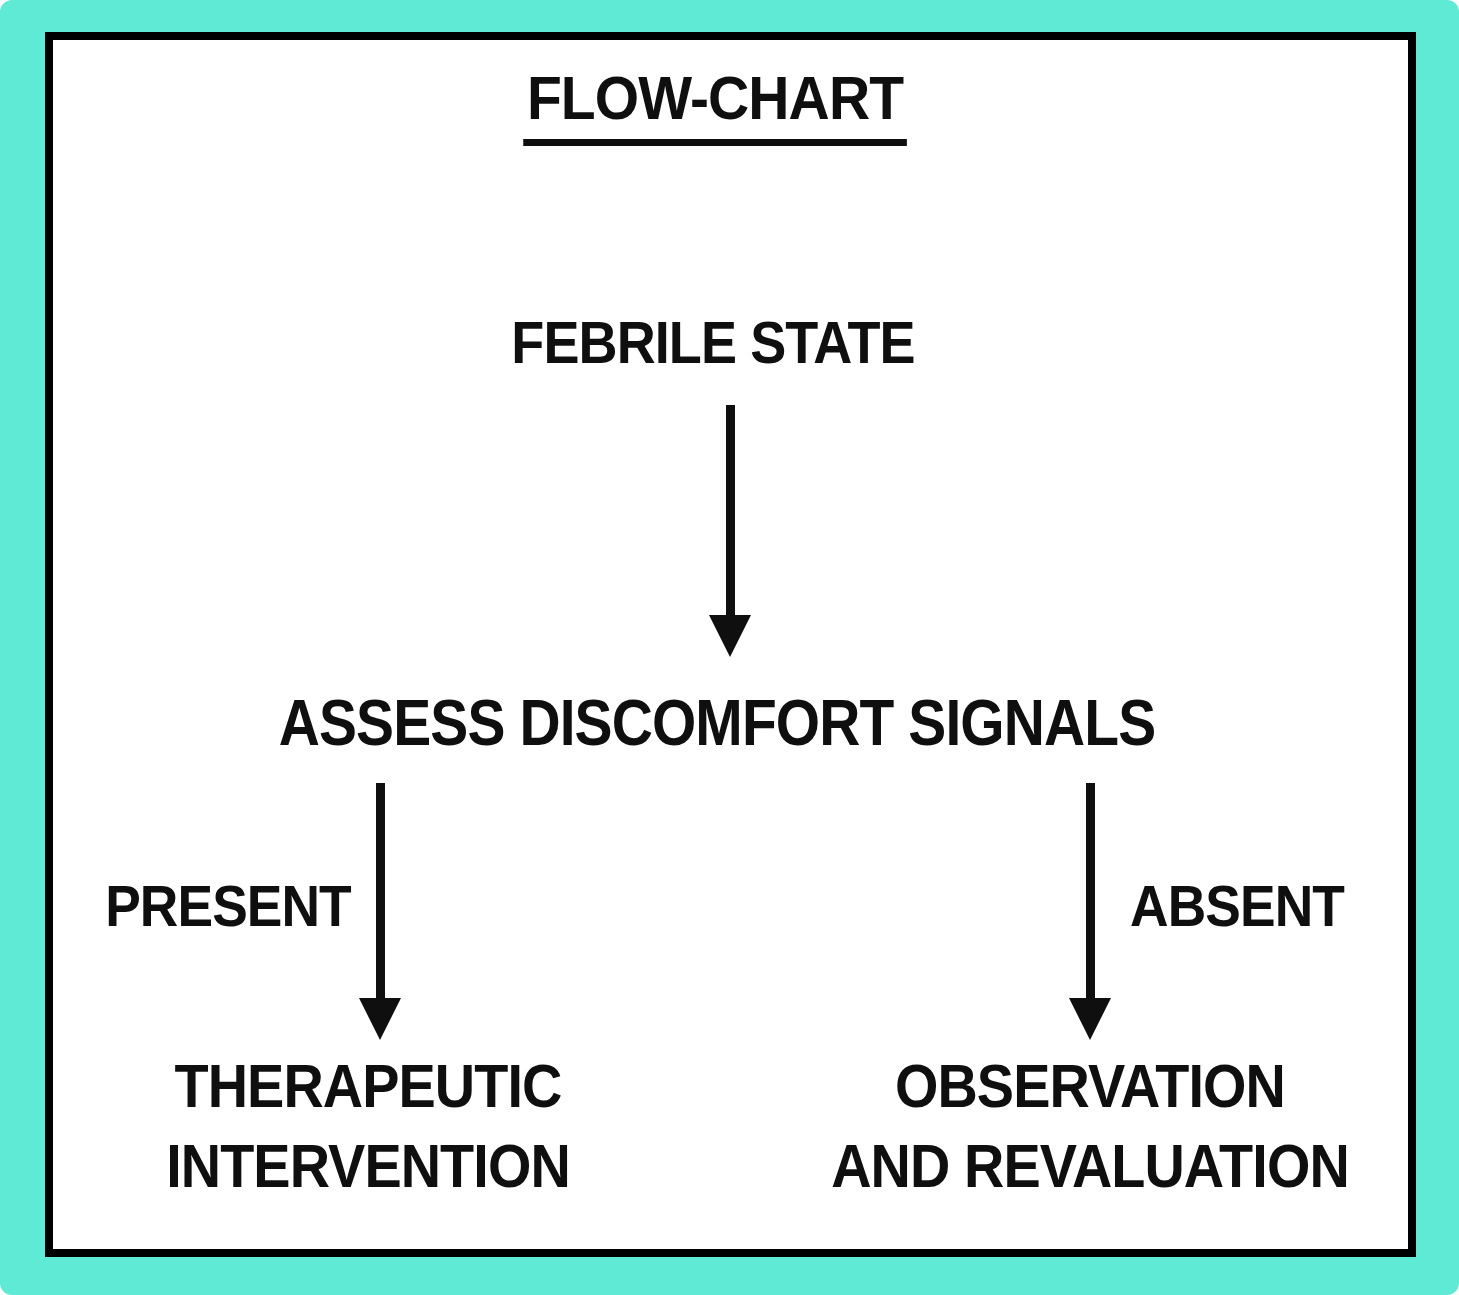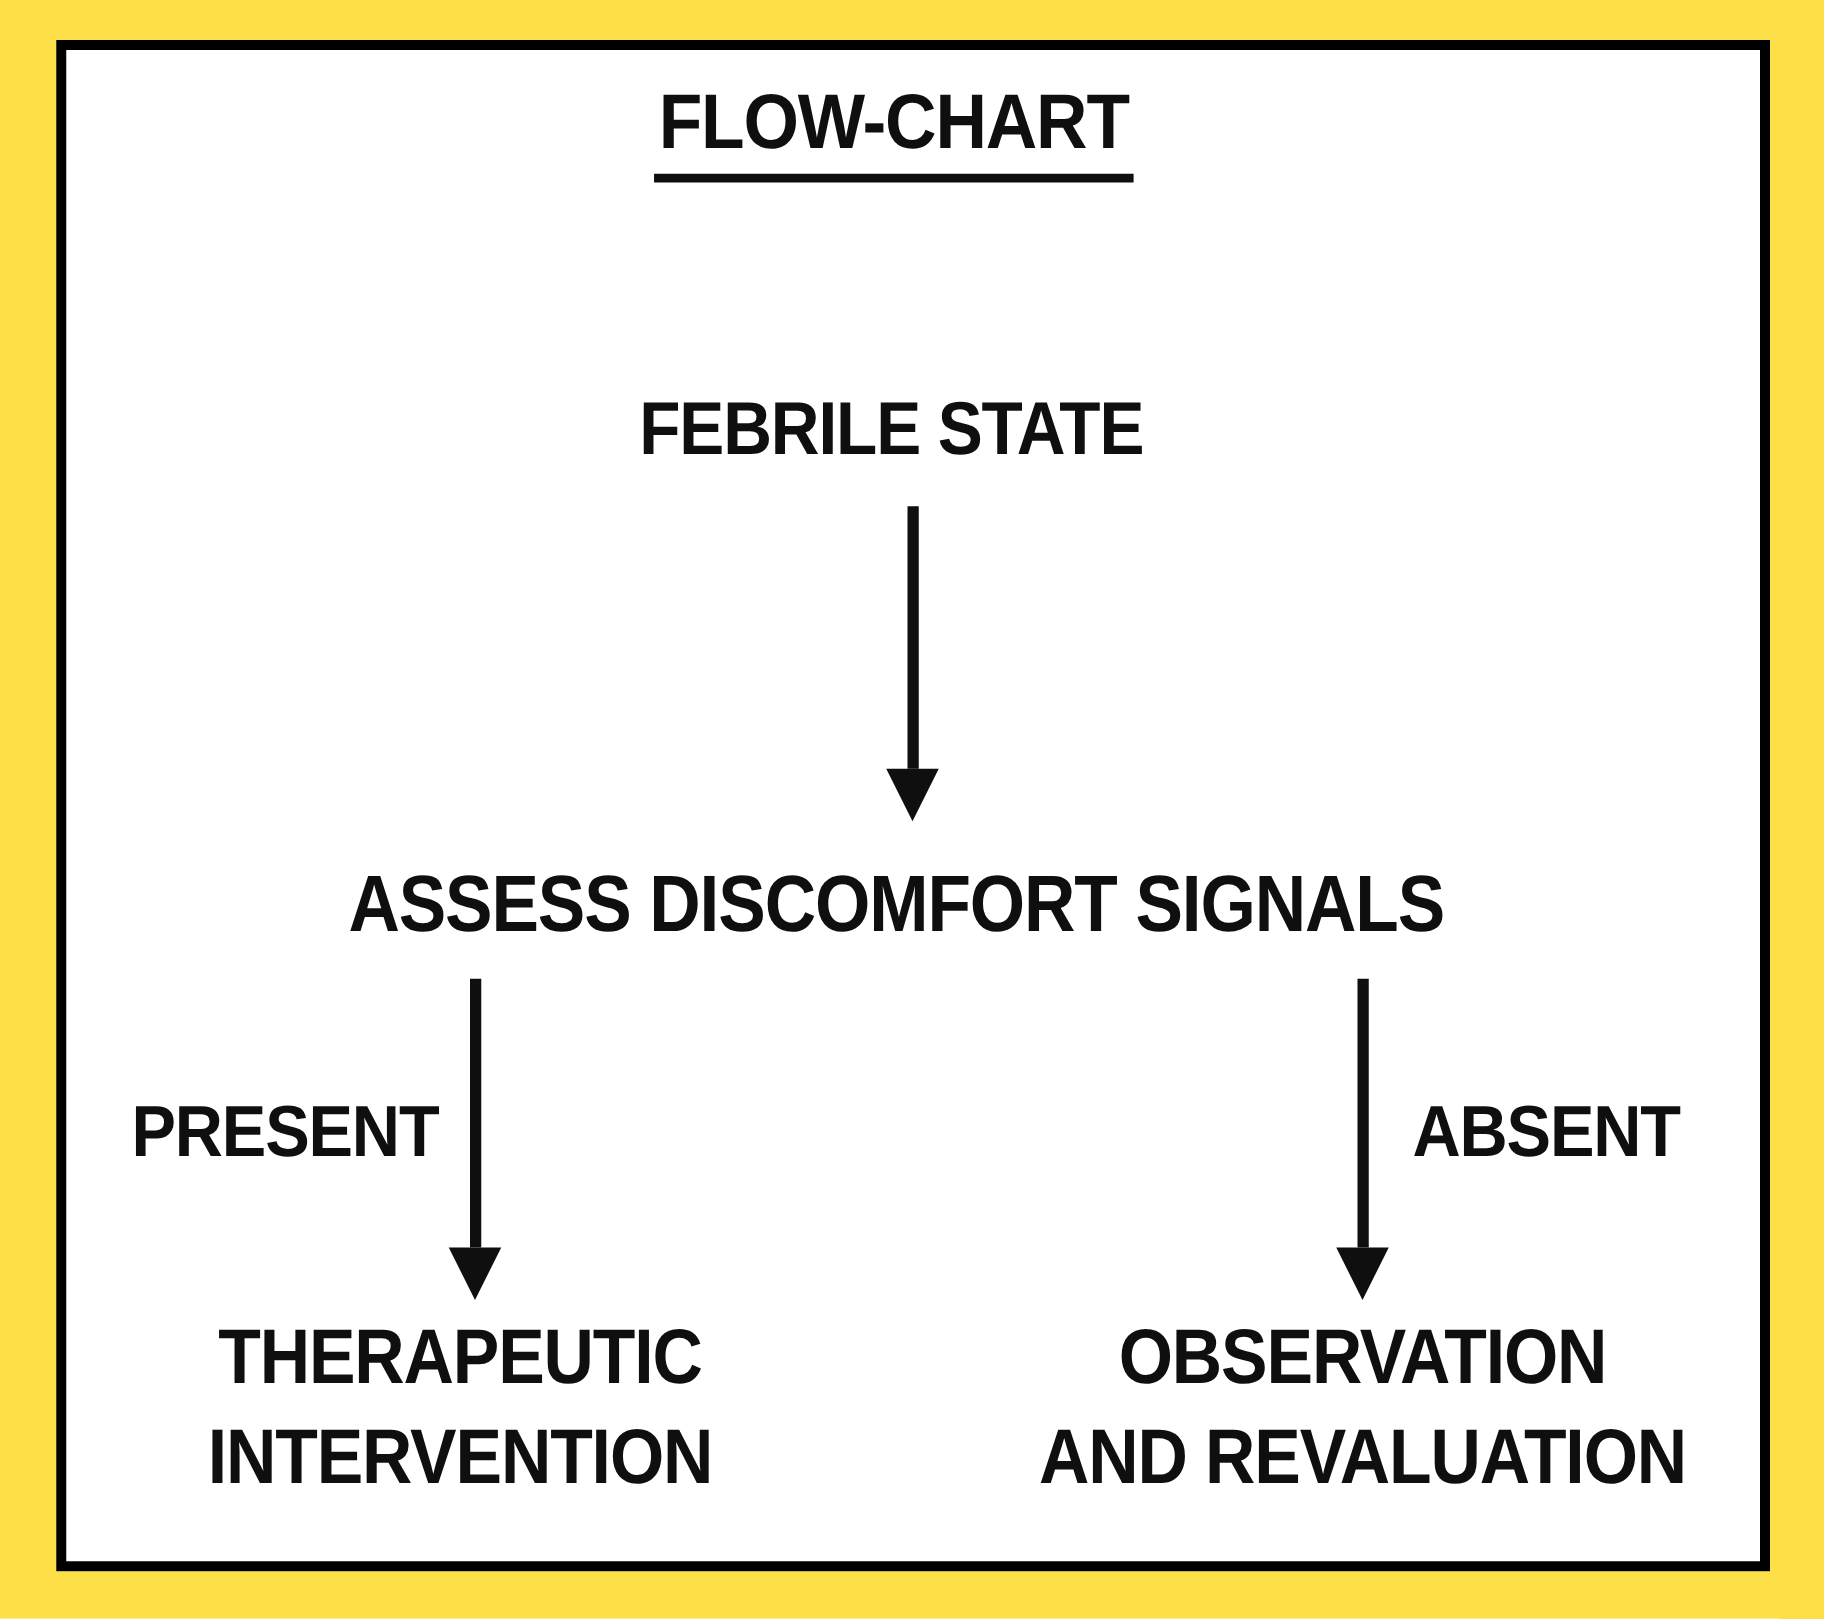--- a/index.html
+++ b/index.html
@@ -1,23 +1,24 @@
 <!DOCTYPE html>
 <html><head>
 <meta charset="utf-8">
 <style>
   html, body { margin: 0; padding: 0; background: #ffffff; }
   .canvas {
     position: relative;
     width: 1459px;
     height: 1295px;
-    background: #fde047;
+    background: #5eead4;
     overflow: hidden;
     font-family: "Liberation Sans", "DejaVu Sans", sans-serif;
     color: #0f0f0f;
+    border-radius: 12px;
   }
   .frame {
     position: absolute;
     left: 45px;
     top: 32px;
     width: 1371px;
     height: 1225px;
     border: 8px solid #000000;
     box-sizing: border-box;
     background: #ffffff;

